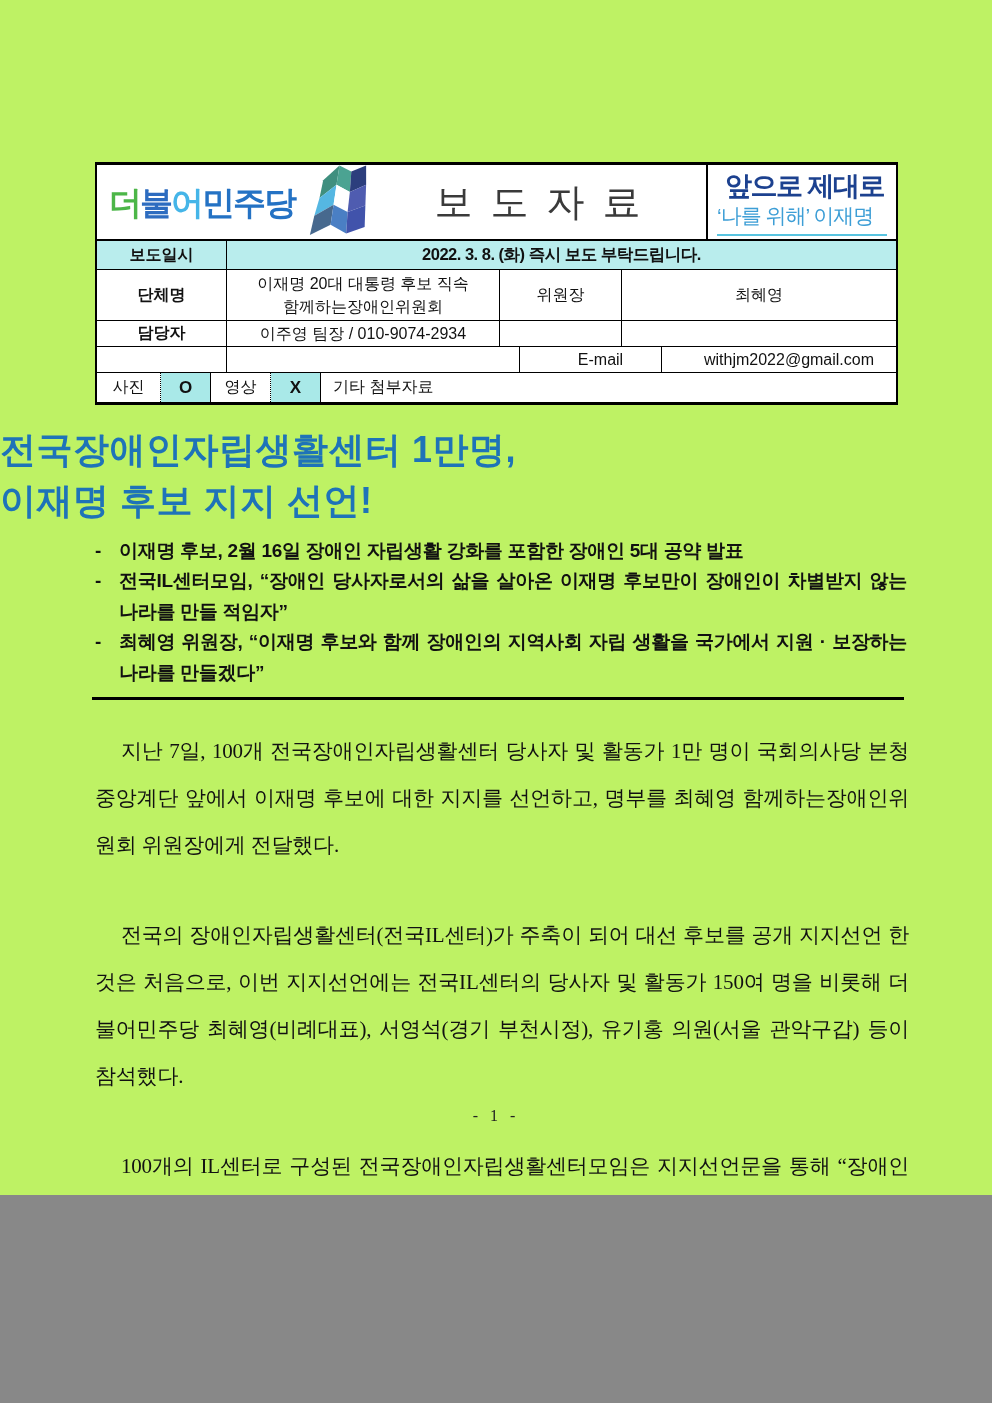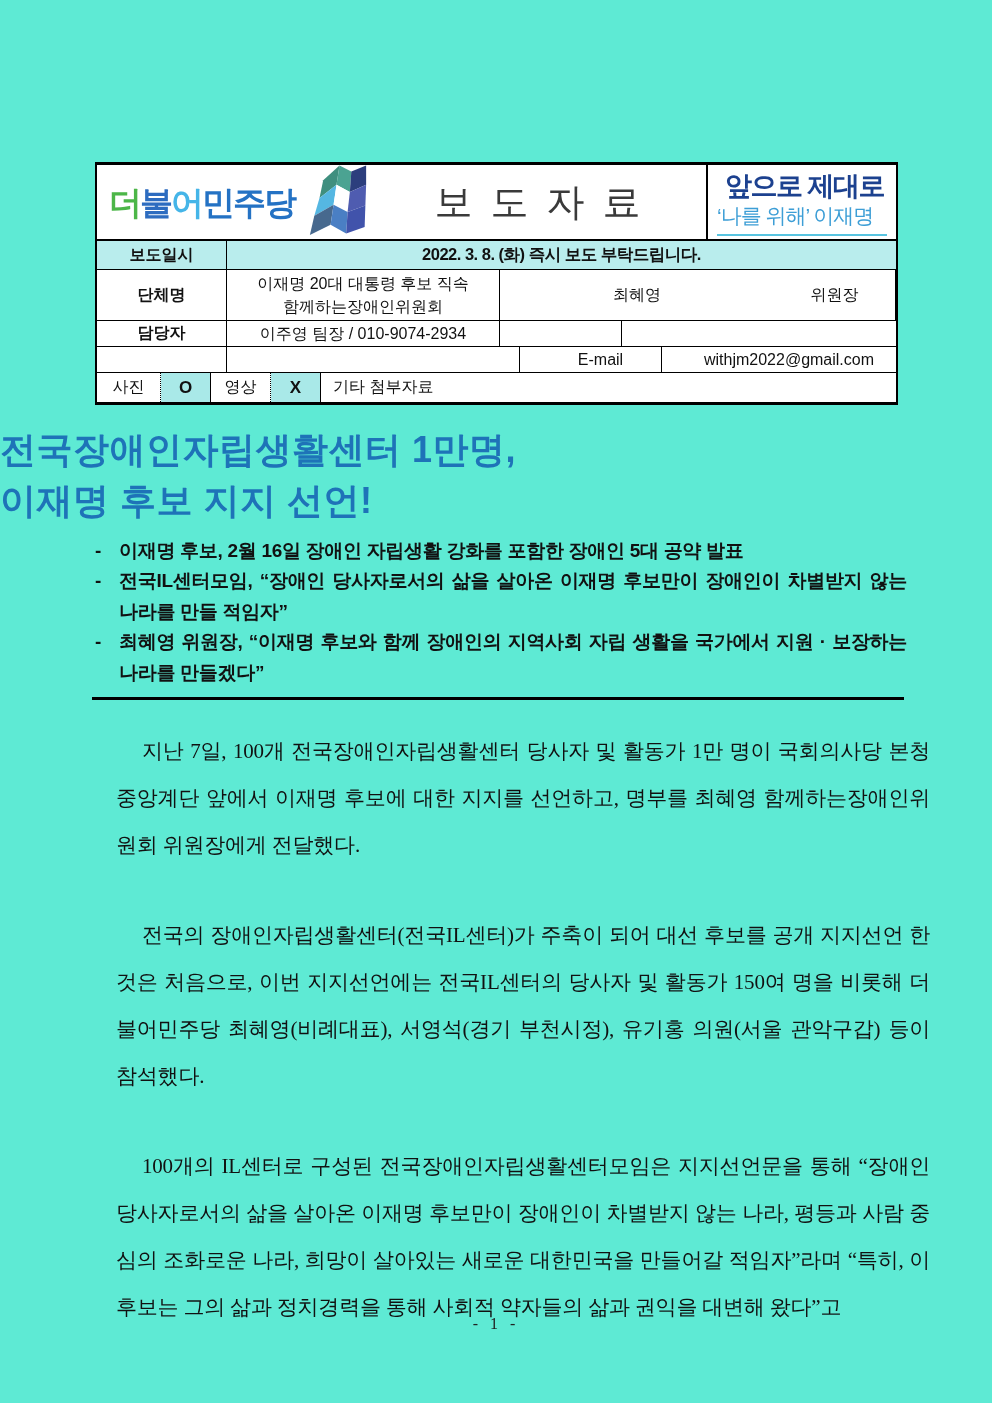--- a/index.html
+++ b/index.html
@@ -12,23 +12,23 @@
     --logo-green:#4cb648;
     --logo-blue:#2d6cc0;
     --logo-sky:#45b5e8;
     --logo-main:#2472c4;
     --ink:#111;
   }
   *{margin:0;padding:0;box-sizing:border-box;}
   html,body{background:#888;}
   .page{
     position:relative;
-    width:992px;height:1403px;
+    width:992px;height:1195px;
     margin:0 auto;
-    background:#5eead4;
+    background:#bef264;
     font-family:"Liberation Sans",sans-serif;
     color:var(--ink);
     overflow:hidden;
   }
   
   .info-table{
     position:absolute;left:95px;top:162px;width:803px;
     border:2px solid #000;border-top-width:3px;border-bottom-width:3px;
     background:#fff;
   }
@@ -82,21 +82,21 @@
   .bullets{position:absolute;left:95px;top:536px;width:812px;}
   .bullet{display:flex;font-size:19px;font-weight:800;line-height:1.6;letter-spacing:-0.3px;}
   .bullet .dash{width:24px;flex:none;}
   .bullet .btxt{flex:1;text-align:justify;}
   
   .rule{position:absolute;left:92px;top:697px;width:812px;height:3px;background:#000;}
   
   .body-text{
     position:absolute;left:95px;top:728px;width:814px;
     font-family:"Liberation Serif",serif;
-    font-size:21px;line-height:47px;text-align:justify;letter-spacing:-0.2px;margin-left:21px;
+    font-size:21px;line-height:47px;text-align:justify;letter-spacing:-0.2px;
   }
   .body-text p{margin-bottom:43px;text-indent:26px;}
   
   .page-num{
     position:absolute;left:0;bottom:70px;width:100%;
     text-align:center;font-family:"Liberation Serif",serif;font-size:16px;color:#222;
     letter-spacing:4px;
   }
 </style>
 </head>
@@ -134,22 +134,22 @@
       <div class="cell c-label">보도일시</div>
       <div class="cell c-flex">2022. 3. 8. (화) 즉시 보도 부탁드립니다.</div>
     </div>
 
     <div class="t-row t-r2">
       <div class="cell c-label">단체명</div>
       <div class="cell c-org">
         <span>이재명 20대 대통령 후보 직속</span>
         <span>함께하는장애인위원회</span>
       </div>
+      <div class="cell c-field">위원장</div>
       <div class="cell c-flex">최혜영</div>
-      <div class="cell c-field">위원장</div>
     </div>
 
     <div class="t-row t-r3">
       <div class="cell c-label">담당자</div>
       <div class="cell c-org">이주영 팀장 / 010-9074-2934</div>
       <div class="cell c-field"></div>
       <div class="cell c-flex"></div>
     </div>
 
     <div class="t-row t-r4">

